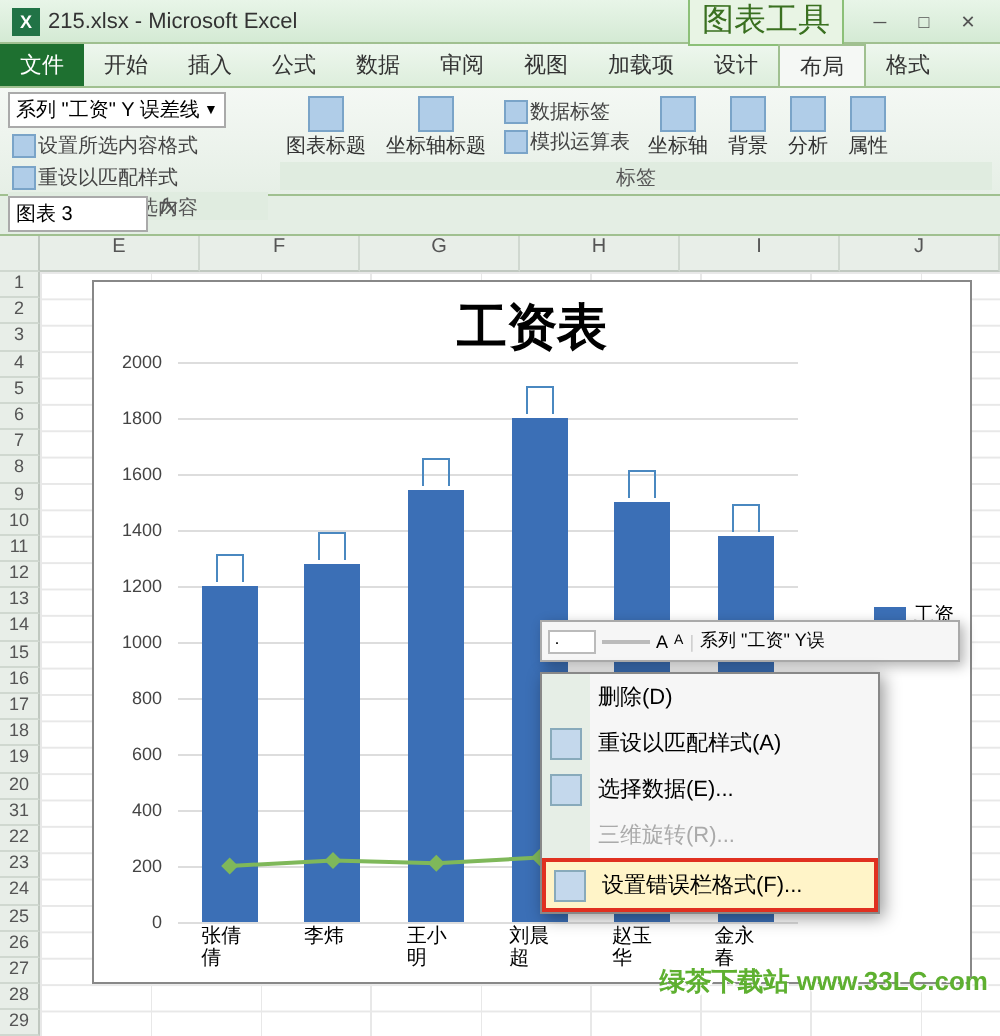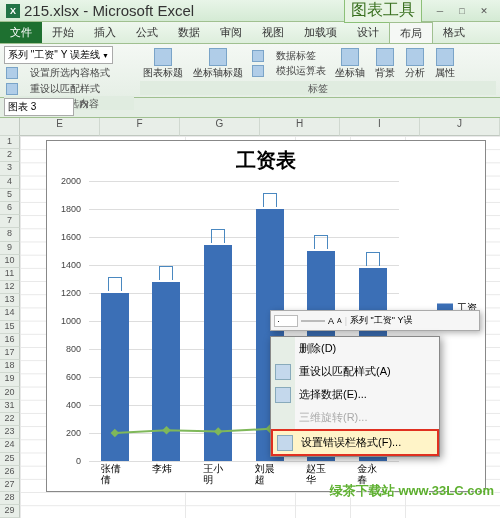--- a/index.html
+++ b/index.html
@@ -1,50 +1,50 @@
 <!DOCTYPE html>
 <html><head>
 <meta charset="utf-8">
 <style>
 *{box-sizing:border-box;margin:0;padding:0;font-family:"Microsoft YaHei",SimSun,sans-serif}
 body{width:500px;height:518px;background:#fff;overflow:hidden;position:relative;font-size:11px}
 .title-bar{height:22px;background:linear-gradient(#e8f5e8,#d4ead4);display:flex;align-items:center;padding:0 6px;justify-content:space-between;border-bottom:1px solid #a0c090}
 .title-left{display:flex;align-items:center;gap:4px}
 .xl-icon{width:14px;height:14px;background:#217346;display:flex;align-items:center;justify-content:center;color:#fff;font-size:9px;font-weight:bold}
-.title-text{font-size:15px;color:#333}
+.title-text{font-size:11px;color:#333}
 .title-right{display:flex;align-items:center;gap:8px}
 .tool-context{font-size:16px;color:#3a7020;padding:1px 6px;border:1px solid #8cc078;background:#e8f4e4}
 .win-btns{display:flex;gap:2px}
 .win-btn{width:20px;height:14px;display:flex;align-items:center;justify-content:center;font-size:9px;color:#555}
 .tabs{height:22px;background:linear-gradient(#eef7ee,#ddeedc);display:flex;align-items:flex-end;border-bottom:1px solid #a0c090}
 .file-tab{background:#1e7030;color:#fff;padding:3px 10px;font-size:11px;height:100%}
 .tab{padding:3px 10px;font-size:11px;color:#333;height:100%}
 .tab.active{background:#f5f8f5;border:1px solid #a0c090;border-bottom:none}
 .ribbon{height:54px;background:linear-gradient(#f4f8f4,#e6efe6);border-bottom:1px solid #a0c090;display:flex;padding:2px 4px;gap:6px}
 .dd{background:#fff;border:1px solid #aaa;font-size:10px;padding:1px 3px;display:flex;align-items:center;white-space:nowrap}
 .dd-arrow{font-size:7px;margin-left:2px}
-.rib-btn-sm{font-size:10px;color:#444;padding:0 2px;display:flex;align-items:center;gap:12px}
+.rib-btn-sm{font-size:10px;color:#444;padding:0 2px;display:flex;align-items:center;gap:1px}
 .rib-btn-lg{display:flex;flex-direction:column;align-items:center;font-size:10px;padding:0 3px;color:#333}
 .rib-icon{width:18px;height:18px;background:#b0cde8;border:1px solid #7aa4c8}
 .rib-icon-sm{width:12px;height:12px;background:#b0cde8;border:1px solid #7aa4c8}
 .rib-label{height:14px;font-size:10px;color:#555;text-align:center;background:#e0ece0;padding-top:1px}
 .rib-section{display:flex;flex-direction:column;height:100%}
 .rib-top{flex:1;display:flex;align-items:center;gap:4px}
 .namebox-row{height:20px;display:flex;align-items:flex-start;background:#e4eee4;border-bottom:1px solid #a0c090;padding:0 4px}
 .namebox{width:70px;background:#fff;border:1px solid #aaa;font-size:10px;padding:1px 3px}
 .fx{margin:0 6px;font-style:italic;color:#555}
 .sheet-area{position:relative;height:404px;background:#fff;display:flex}
 .row-hdr{width:20px;background:#e8eee8}
 .row-hdr div{height:13.2px;border-bottom:1px solid #d0d8d0;border-right:1px solid #c0c8c0;font-size:9px;text-align:center;color:#555}
 .col-hdr{height:18px;background:#e8eee8;display:flex}
 .col-hdr div{flex:1;border-right:1px solid #d0d8d0;border-bottom:1px solid #c0c8c0;font-size:10px;text-align:center;color:#555}
 .grid-main{flex:1;position:relative}
 .grid-bg{position:absolute;inset:18px 0 0 0;background-image:linear-gradient(#e8e8e8 1px,transparent 1px),linear-gradient(90deg,#e8e8e8 1px,transparent 1px);background-size:55px 13.2px}
 .chart{position:absolute;left:26px;top:22px;width:440px;height:352px;background:#fff;border:1px solid #888}
-.chart-title{text-align:center;font-size:20px;font-weight:bold;margin:6px 0}
+.chart-title{text-align:center;font-size:25px;font-weight:bold;margin:6px 0}
 .plot{position:absolute;left:42px;top:40px;width:310px;bottom:30px}
 .yaxis{position:absolute;left:0;top:40px;bottom:30px;width:38px}
 .ytick{position:absolute;right:4px;font-size:9px;color:#444;transform:translateY(-50%)}
 .grid-line{position:absolute;left:0;right:0;border-top:1px solid #ddd}
 .bars{position:absolute;inset:0;display:flex;align-items:flex-end;justify-content:space-around}
 .bar{width:28px;background:#3b6fb6;position:relative}
 .err{position:absolute;top:-16px;left:50%;width:14px;height:14px;border-top:1px solid #4a88c0;border-left:1px solid #4a88c0;border-right:1px solid #4a88c0;transform:translateX(-50%)}
 .xvals{position:absolute;left:42px;right:88px;bottom:6px;display:flex;justify-content:space-around;font-size:10px}
 .xvals div{width:28px;text-align:left;line-height:1.1}
 .line-series{position:absolute;inset:0;pointer-events:none}

